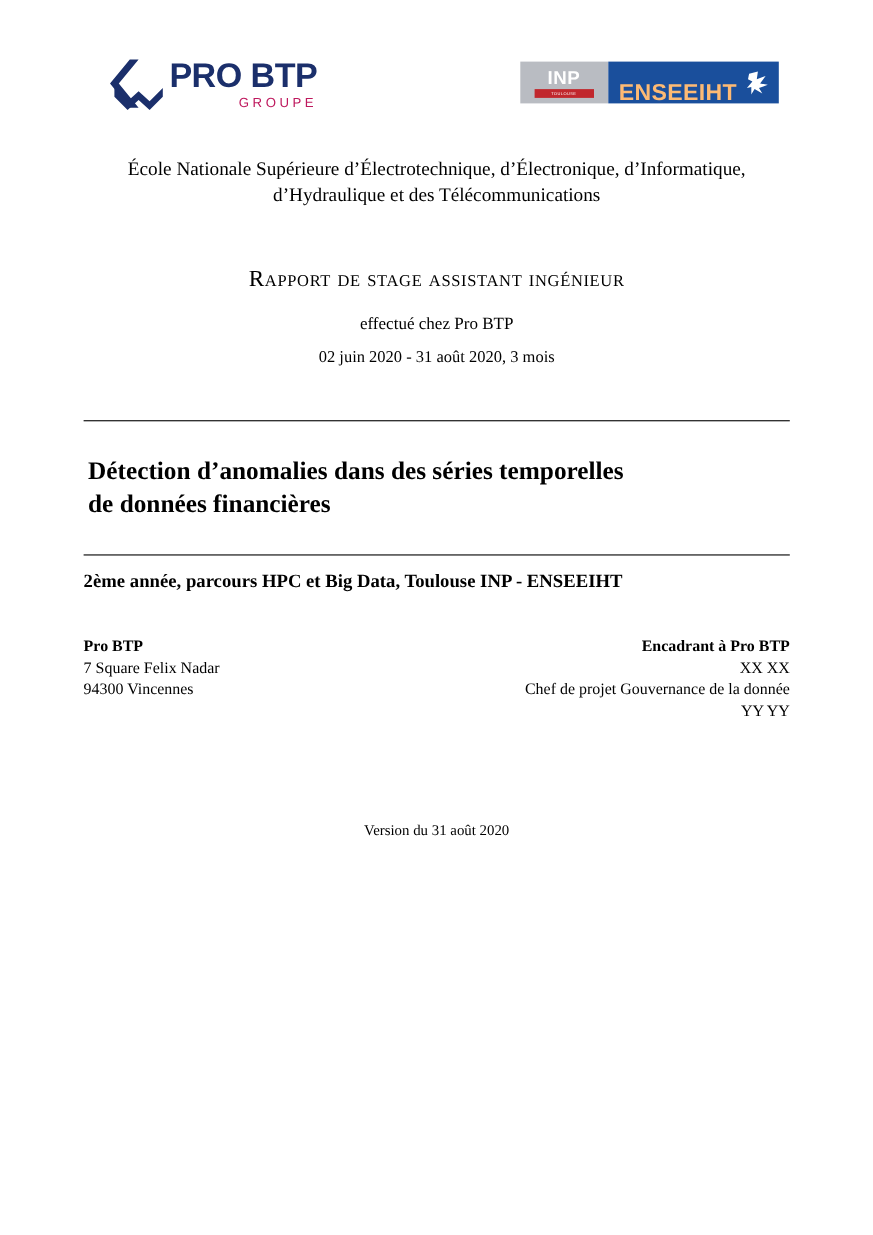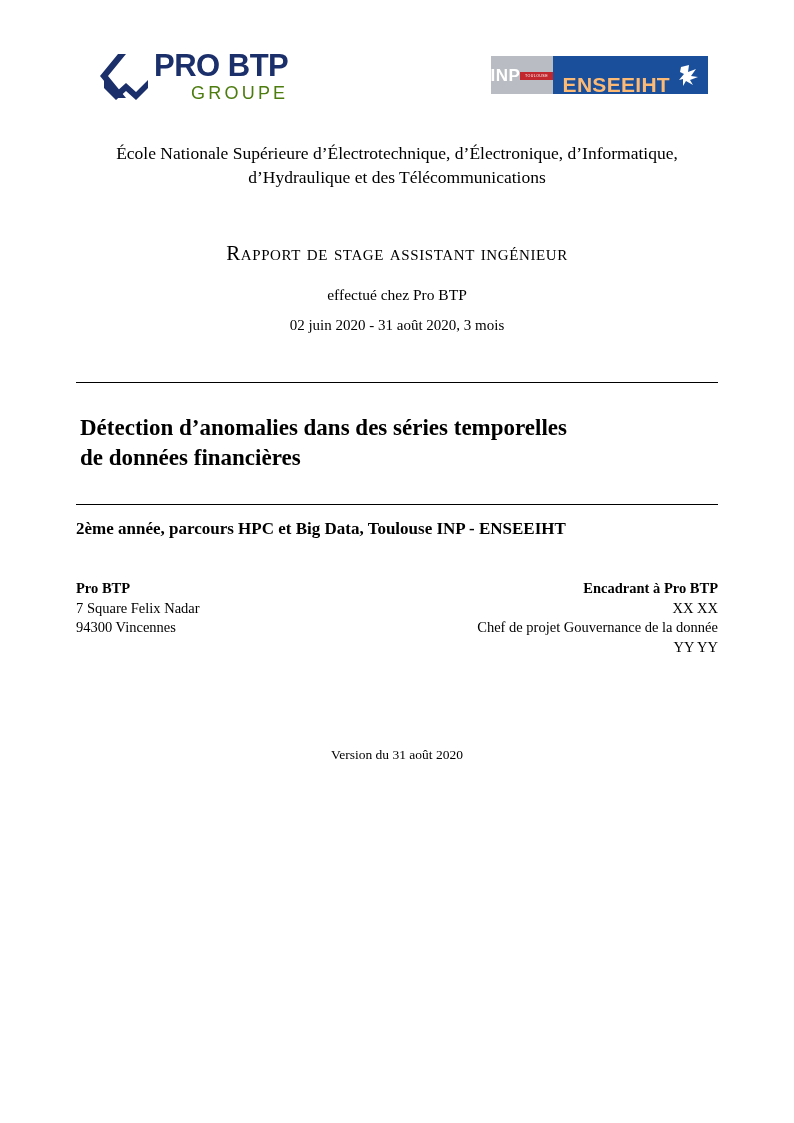--- a/index.html
+++ b/index.html
@@ -49,41 +49,41 @@
   }
   .probtp-text .pro-btp {
     font-family: "Liberation Sans", sans-serif;
     font-weight: bold;
     font-size: 31px;
     letter-spacing: -0.5px;
     color: #1b2f6b;
   }
   .probtp-text .groupe {
     font-family: "Liberation Sans", sans-serif;
-    font-size: 18px;
+    font-size: 12px;
     letter-spacing: 3.2px;
-    color: #4d7c0f;
+    color: #be185d;
     text-align: right;
     margin-top: 3px;
   }
 
   .logo-inp {
     position: absolute;
     right: 10px;
     top: 18px;
     display: flex;
     align-items: stretch;
     height: 38px;
     border: 0;
   }
   .inp-block {
-    width: 62px;
+    width: 80px;
     background: #b9bcc2;
     display: flex;
-    flex-direction: row;
+    flex-direction: column;
     align-items: center;
     justify-content: center;
   }
   .inp-block .inp-top {
     font-family: "Liberation Sans", sans-serif;
     font-weight: bold;
     font-size: 17px;
     color: #ffffff;
     letter-spacing: 0.5px;
     line-height: 1;

